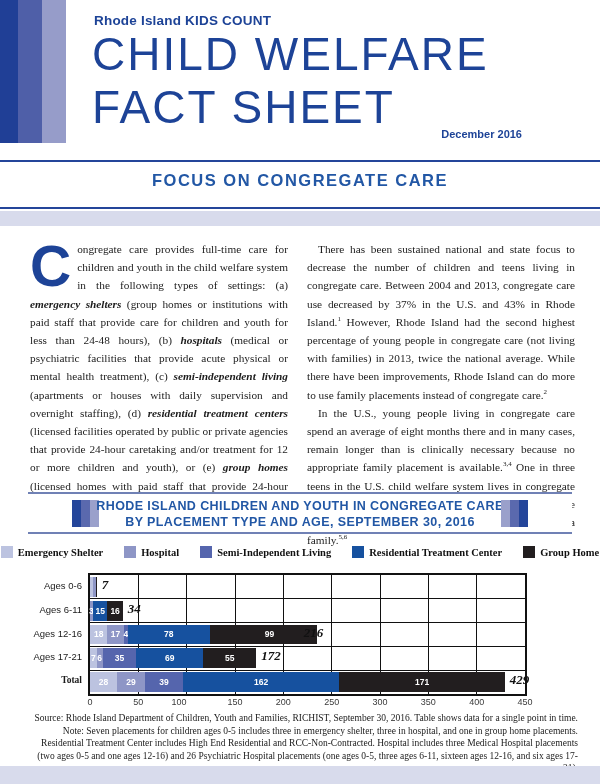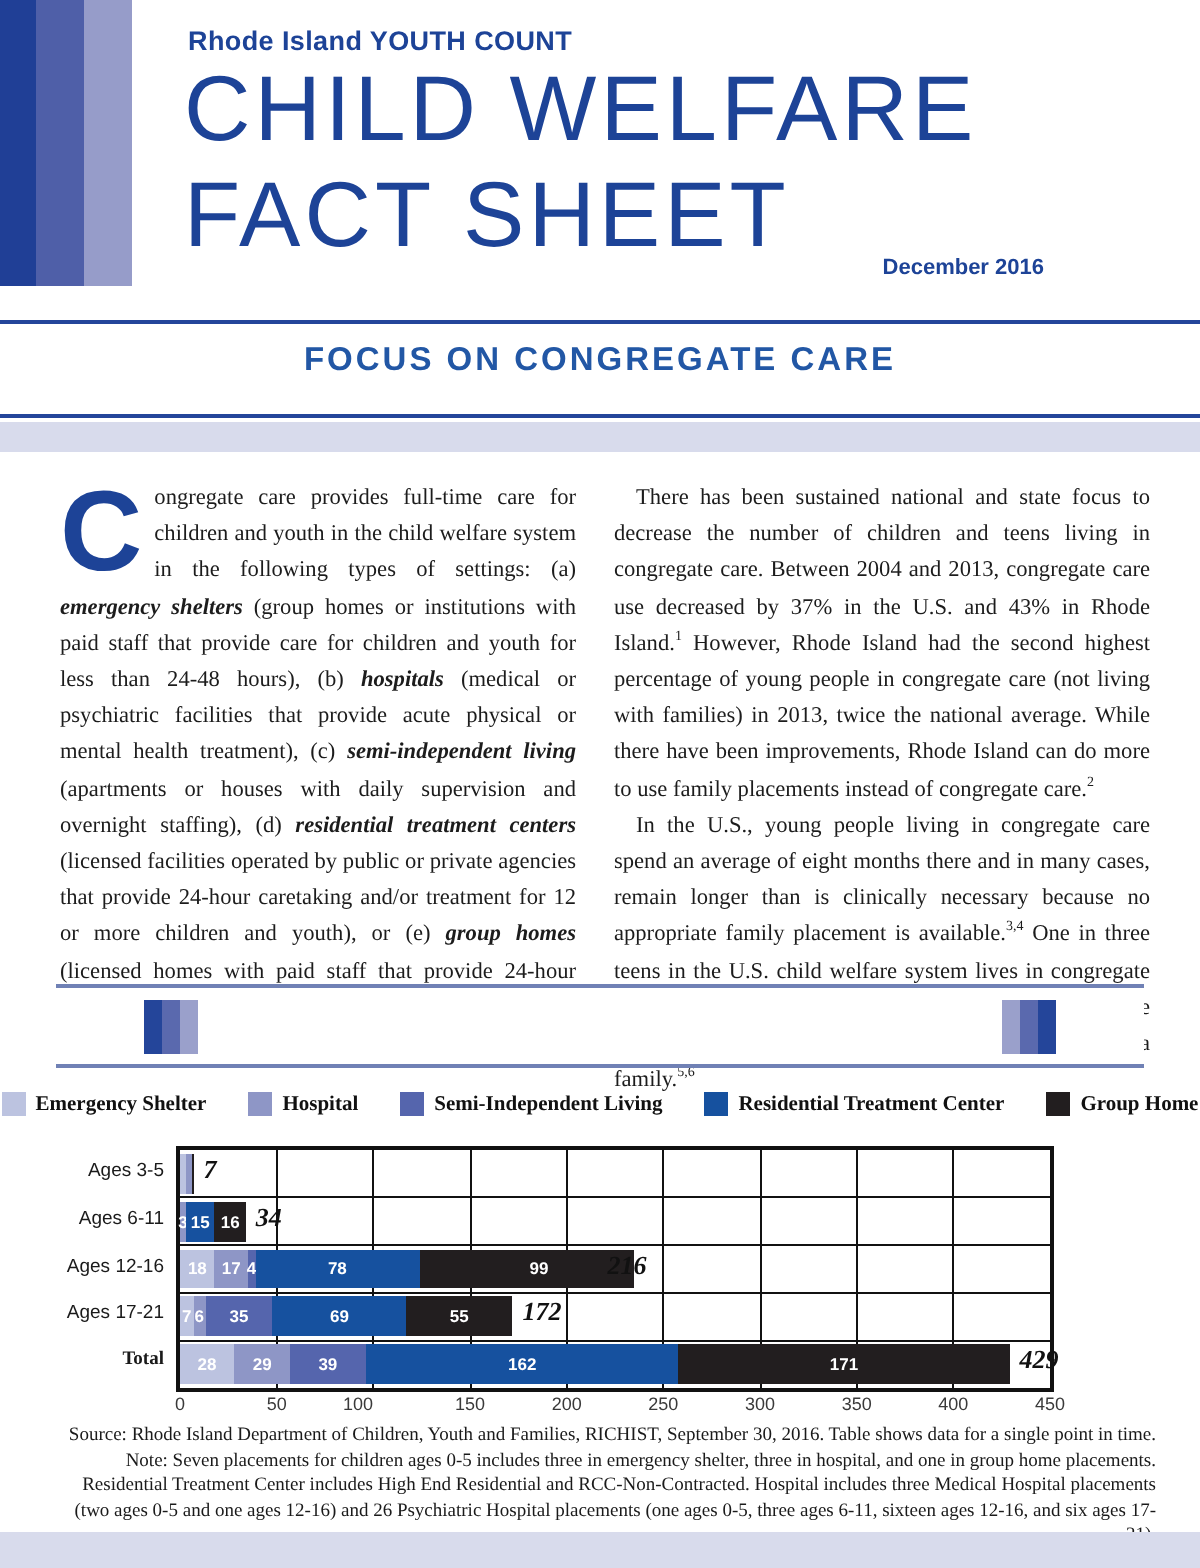--- a/index.html
+++ b/index.html
@@ -83,21 +83,21 @@
 </head>
 <body>
 
 <div class="page">
 
   <div class="brand-stripes">
     <div class="st1"></div>
     <div class="st2"></div>
     <div class="st3"></div>
   </div>
-  <div class="brand-name">Rhode Island YOUTH COUNT</div>
+  <div class="brand-name">Rhode Island KIDS COUNT</div>
   <div class="main-title">
     <div>CHILD WELFARE</div>
     <div>FACT SHEET</div>
   </div>
   <div class="issue-date">December 2016</div>
 
   <div class="rule rule1"></div>
   <div class="focus-heading">FOCUS ON CONGREGATE CARE</div>
   <div class="rule rule2"></div>
   <div class="lav-band band-top"></div>
@@ -110,20 +110,24 @@
       <p id="right-runs-1"><span>There has been sustained national and state focus to decrease the number of children and teens living in congregate care. Between 2004 and 2013, congregate care use decreased by 37% in the U.S. and 43% in Rhode Island.</span><span class="run-sup">1</span><span> However, Rhode Island had the second highest percentage of young people in congregate care (not living with families) in 2013, twice the national average. While there have been improvements, Rhode Island can do more to use family placements instead of congregate care.</span><span class="run-sup">2</span></p>
       <p id="right-runs-2"><span>In the U.S., young people living in congregate care spend an average of eight months there and in many cases, remain longer than is clinically necessary because no appropriate family placement is available.</span><span class="run-sup">3,4</span><span> One in three teens in the U.S. child welfare system lives in congregate care and teens are more likely to be placed in congregate care upon initial entry into the system, rather than with a family.</span><span class="run-sup">5,6</span></p>
     </div>
   </div>
 
   <div class="chart-banner">
     <div class="corner-square sq-left">
       <span class="sq-a"></span>
         <span class="sq-b"></span>
         <span class="sq-c"></span>
+    </div>
+    <div class="titles">
+      <div>RHODE ISLAND CHILDREN AND YOUTH IN CONGREGATE CARE</div>
+      <div>BY PLACEMENT TYPE AND AGE, SEPTEMBER 30, 2016</div>
     </div>
     <div class="corner-square sq-right">
       <span class="sq-a"></span>
         <span class="sq-b"></span>
         <span class="sq-c"></span>
     </div>
   </div>
 
   <div class="legend" id="legend">
       <span class="item">
@@ -234,21 +238,21 @@
       <div class="x-label" style="left: 138.333px;">50</div>
       <div class="x-label" style="left: 179px;">100</div>
       <div class="x-label" style="left: 235px;">150</div>
       <div class="x-label" style="left: 283.333px;">200</div>
       <div class="x-label" style="left: 331.667px;">250</div>
       <div class="x-label" style="left: 380px;">300</div>
       <div class="x-label" style="left: 428.333px;">350</div>
       <div class="x-label" style="left: 476.667px;">400</div>
       <div class="x-label" style="left: 525px;">450</div>
       <div class="row-total" style="left: 101.767px; top: 5.9px;">7</div>
-      <div class="cat-label" style="top: 8.9px;">Ages 3-5</div>
+      <div class="cat-label" style="top: 8.9px;">Ages 0-6</div>
       <div class="row-total" style="left: 127.867px; top: 29.7px;">34</div>
       <div class="cat-label" style="top: 32.7px;">Ages 6-11</div>
       <div class="row-total" style="left: 303.8px; top: 53.5px;">216</div>
       <div class="cat-label" style="top: 56.5px;">Ages 12-16</div>
       <div class="row-total" style="left: 261.267px; top: 77.3px;">172</div>
       <div class="cat-label" style="top: 80.3px;">Ages 17-21</div>
       <div class="row-total" style="left: 509.7px; top: 101.1px;">429</div>
       <div class="cat-label cat-bold" style="top: 104.1px; font-family: Liberation Serif, serif;">Total</div>
     </div>
 

